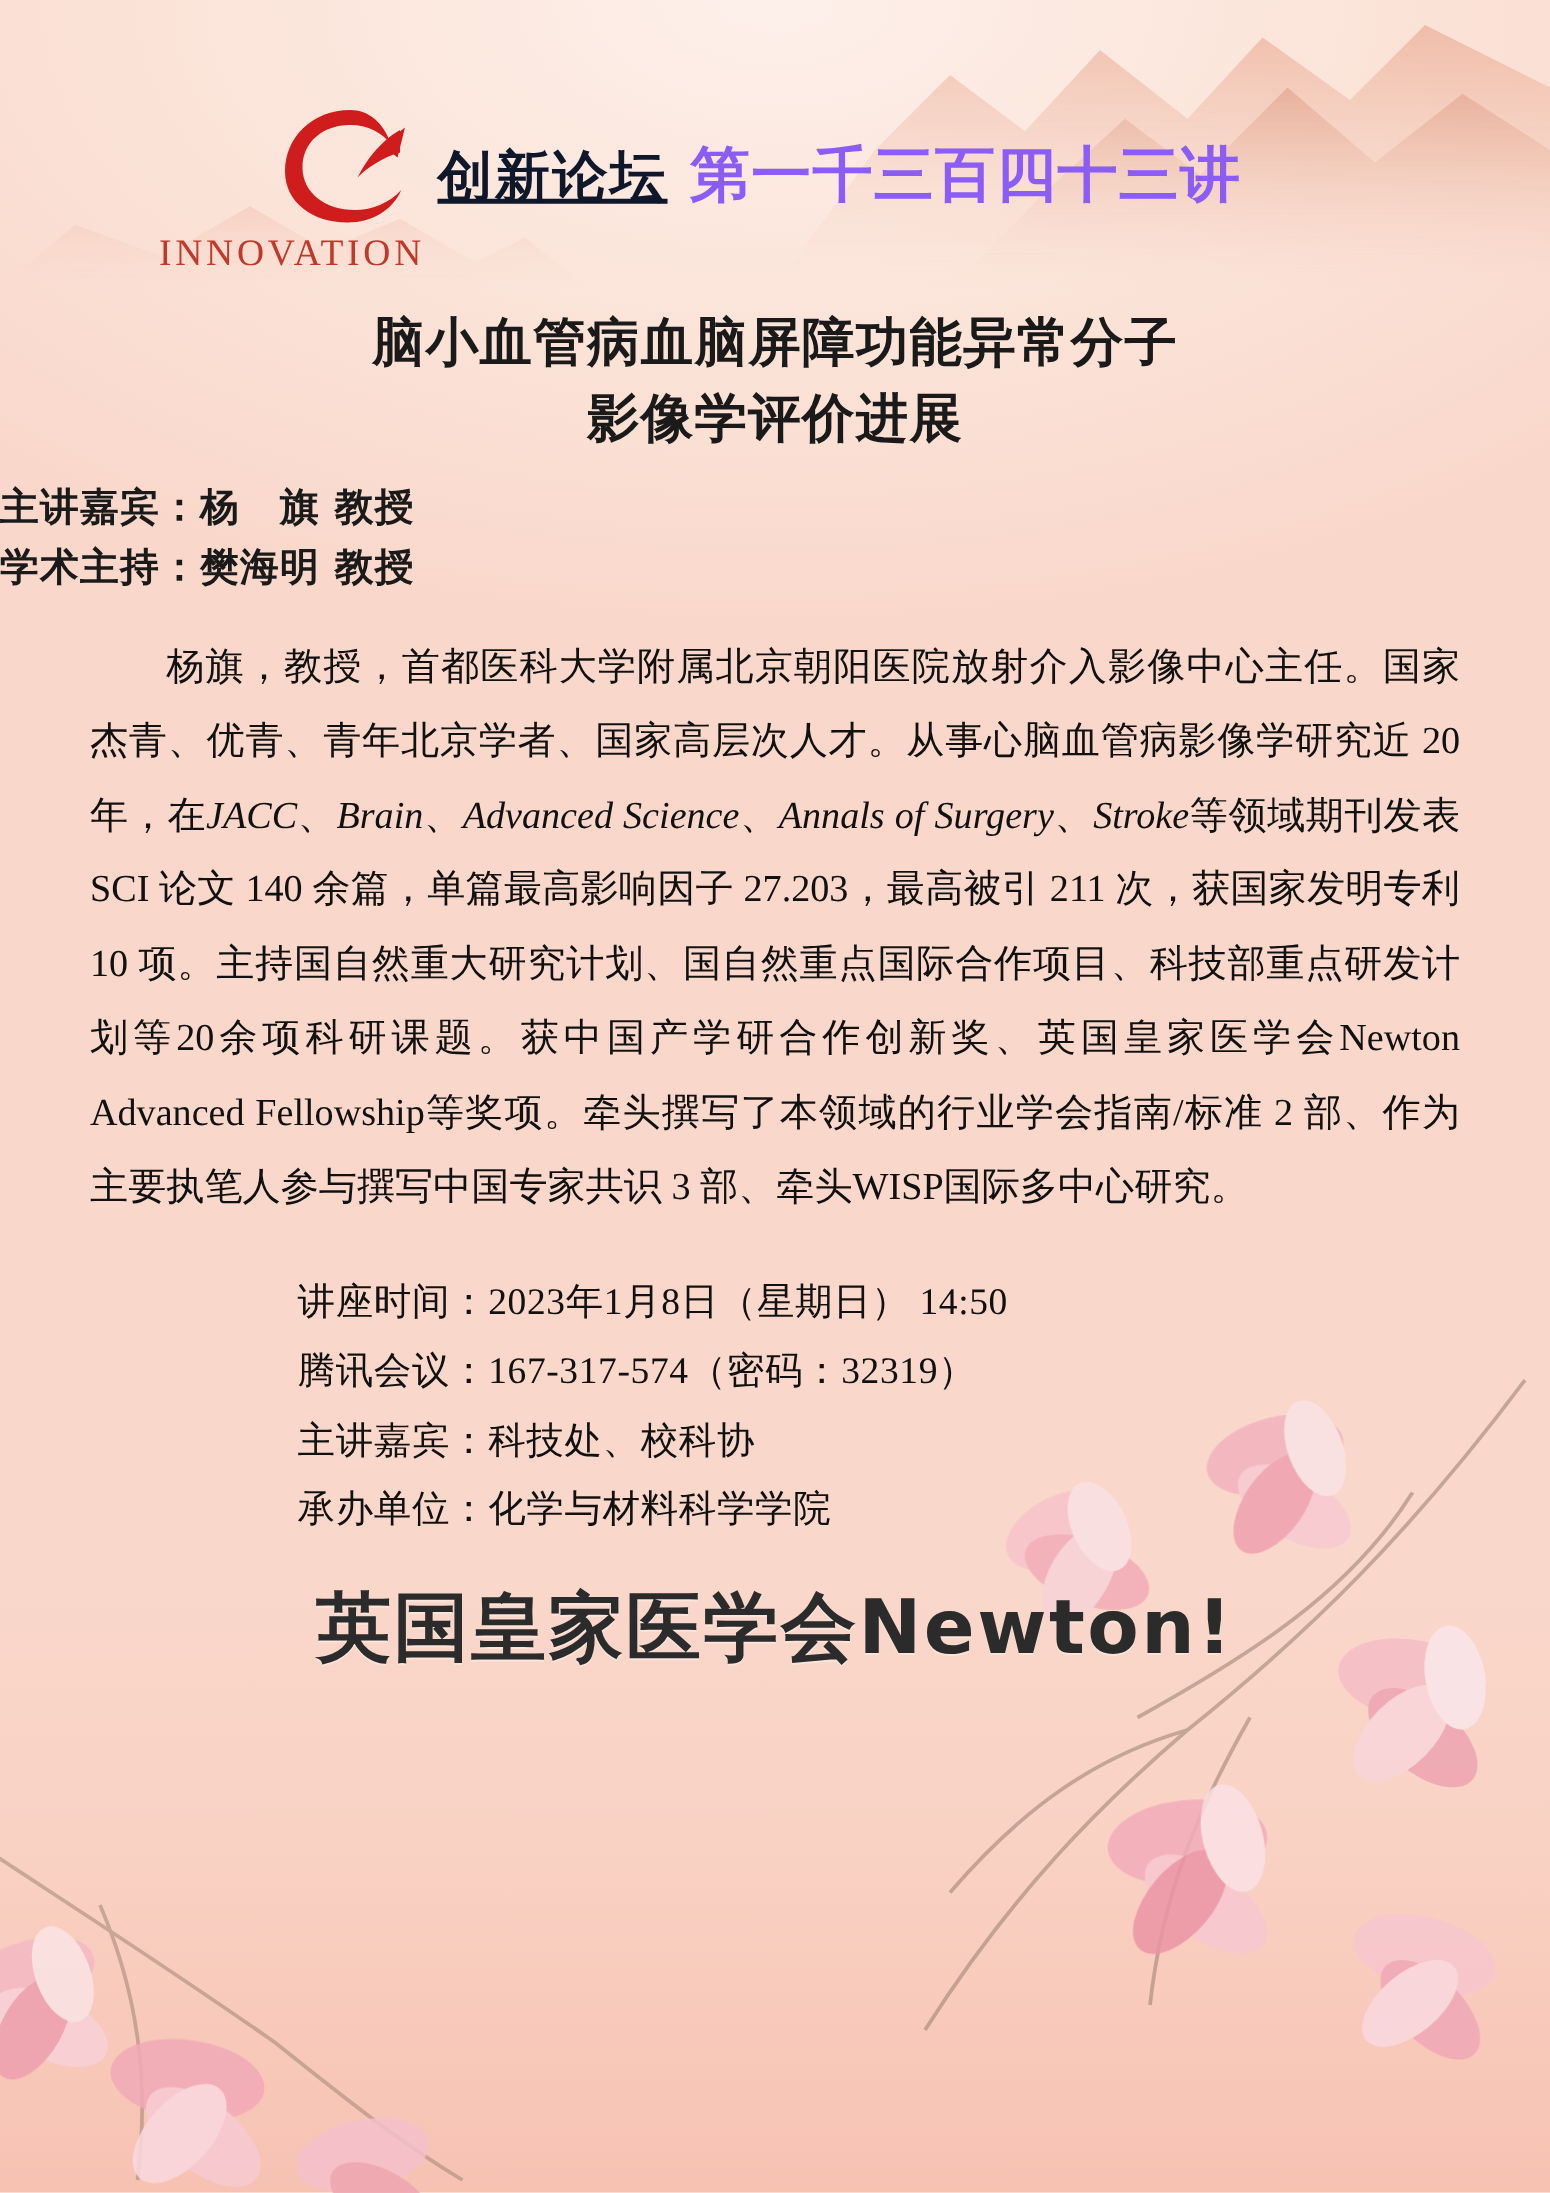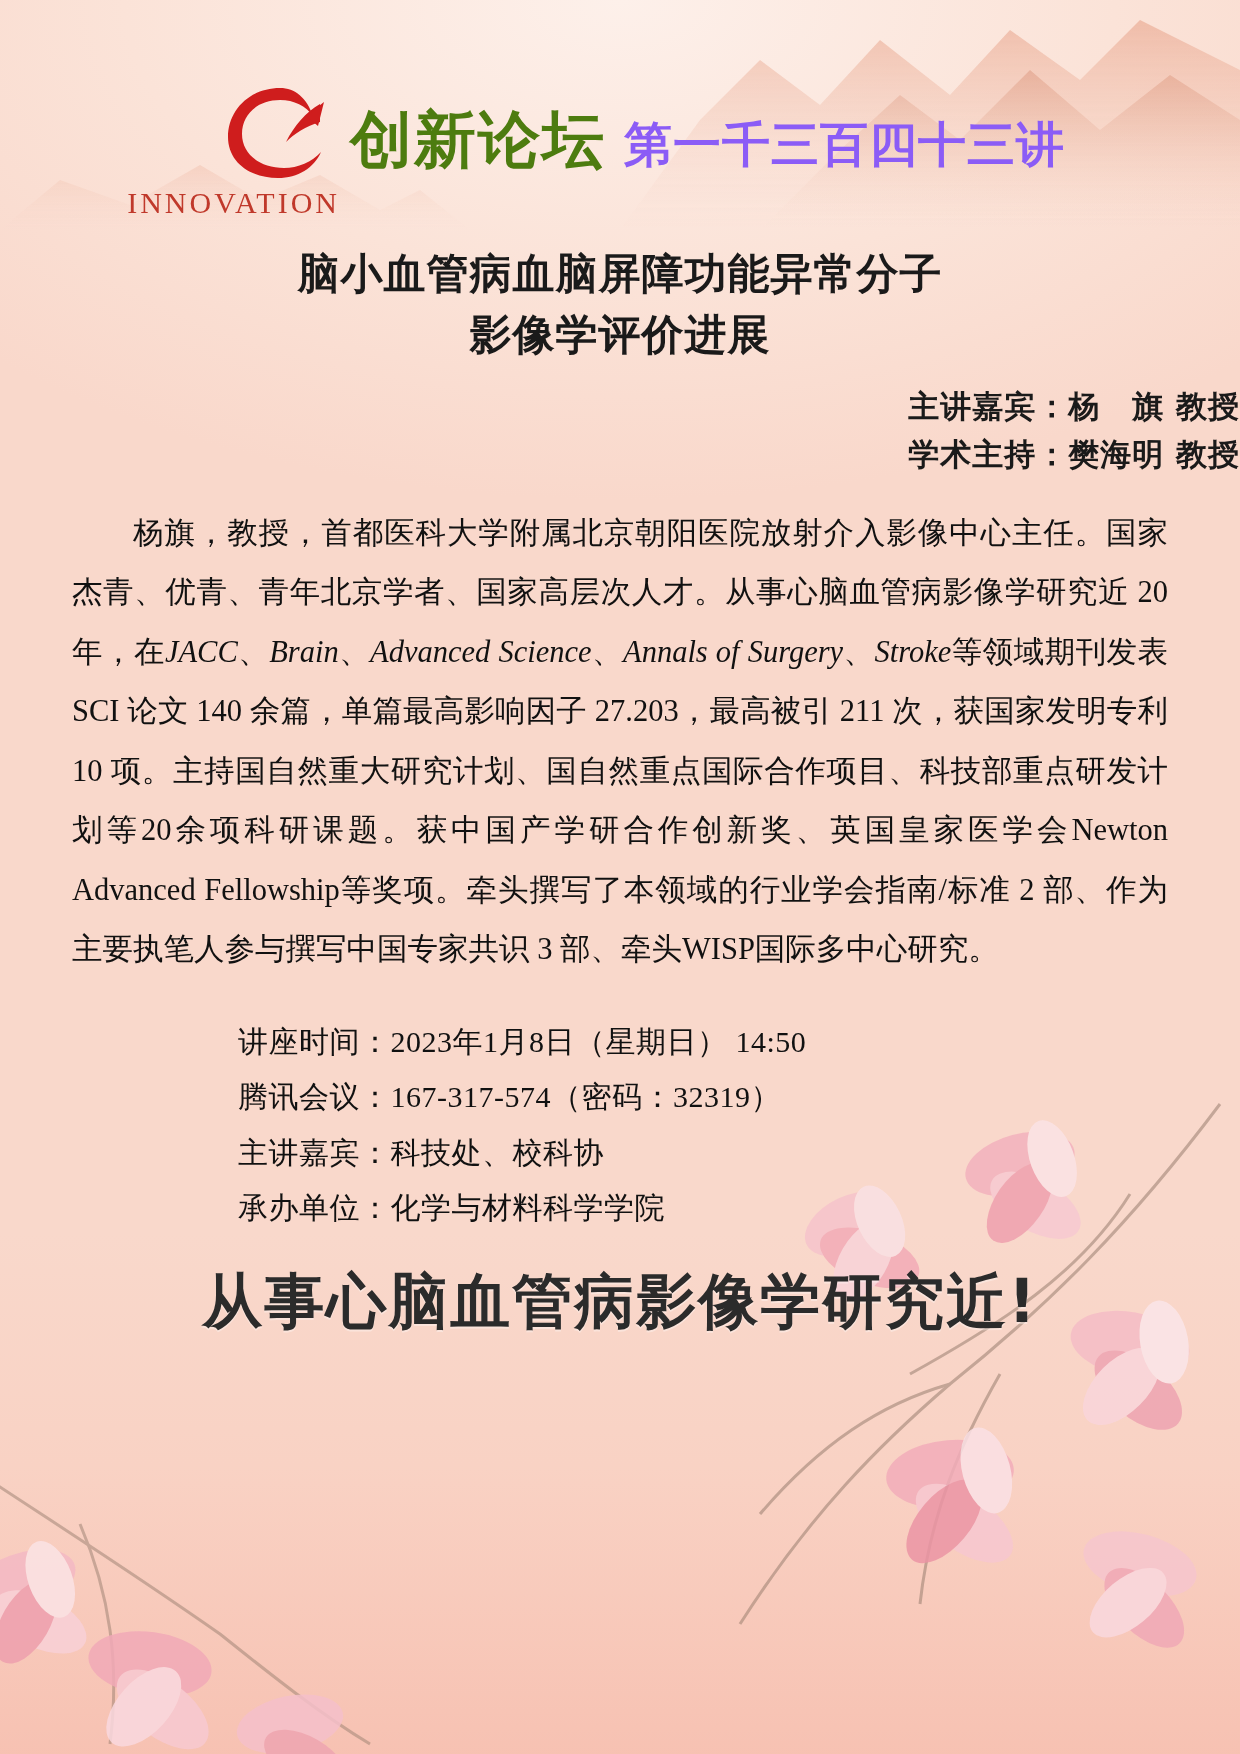--- a/index.html
+++ b/index.html
@@ -82,23 +82,24 @@
   }
   .header-titles {
     display: flex;
     align-items: baseline;
     margin-left: 10px;
     margin-top: -22px;
   }
   .forum-title {
     font-family: "DejaVu Sans", sans-serif;
     font-weight: bold;
-    font-size: 62px;
-    color: #4d7c0f;
+    font-size: 44px;
+    color: #0f172a;
     letter-spacing: 2px;
+    text-decoration: underline;
   }
   .forum-session {
     font-family: "DejaVu Sans", sans-serif;
     font-weight: bold;
     font-size: 48px;
     color: #8b5cf6;
     letter-spacing: 1px;
     margin-left: 18px;
   }
 
@@ -107,21 +108,21 @@
     text-align: center;
     font-family: "DejaVu Sans", sans-serif;
     font-weight: bold;
     font-size: 42px;
     color: #1a1a1a;
     line-height: 1.45;
     margin: 24px 60px 0 60px;
     letter-spacing: 1px;
   }
   .speaker-lines {
-    text-align: right;
+    text-align: left;
     margin-top: 16px;
   }
   .speaker-line {
     font-family: "DejaVu Sans", sans-serif;
     font-weight: bold;
     font-size: 31px;
     color: #1a1a1a;
     line-height: 1.55;
     letter-spacing: 1px;
   }
@@ -286,15 +287,15 @@
 
   <div class="bio"><span>杨旗，教授，首都医科大学附属北京朝阳医院放射介入影像中心主任。国家杰青、优青、青年北京学者、国家高层次人才。从事心脑血管病影像学研究近 20 年，在</span><i>JACC</i><span>、</span><i>Brain</i><span>、</span><i>Advanced Science</i><span>、</span><i>Annals of Surgery</i><span>、</span><i>Stroke</i><span>等领域期刊发表 SCI 论文 140 余篇，单篇最高影响因子 27.203，最高被引 211 次，获国家发明专利 10 项。主持国自然重大研究计划、国自然重点国际合作项目、科技部重点研发计划等20余项科研课题。获中国产学研合作创新奖、英国皇家医学会Newton Advanced Fellowship等奖项。牵头撰写了本领域的行业学会指南/标准 2 部、作为主要执笔人参与撰写中国专家共识 3 部、牵头WISP国际多中心研究。</span></div>
 
   <div class="info">
     <div class="info-line">讲座时间：2023年1月8日（星期日） 14:50</div>
     <div class="info-line">腾讯会议：167-317-574（密码：32319）</div>
     <div class="info-line">主讲嘉宾：科技处、校科协</div>
     <div class="info-line">承办单位：化学与材料科学学院</div>
   </div>
 
-  <div class="slogan">从事心脑血管病影像学研究近!</div>
+  <div class="slogan">英国皇家医学会Newton!</div>
 
 </div>
 
 </body></html>

